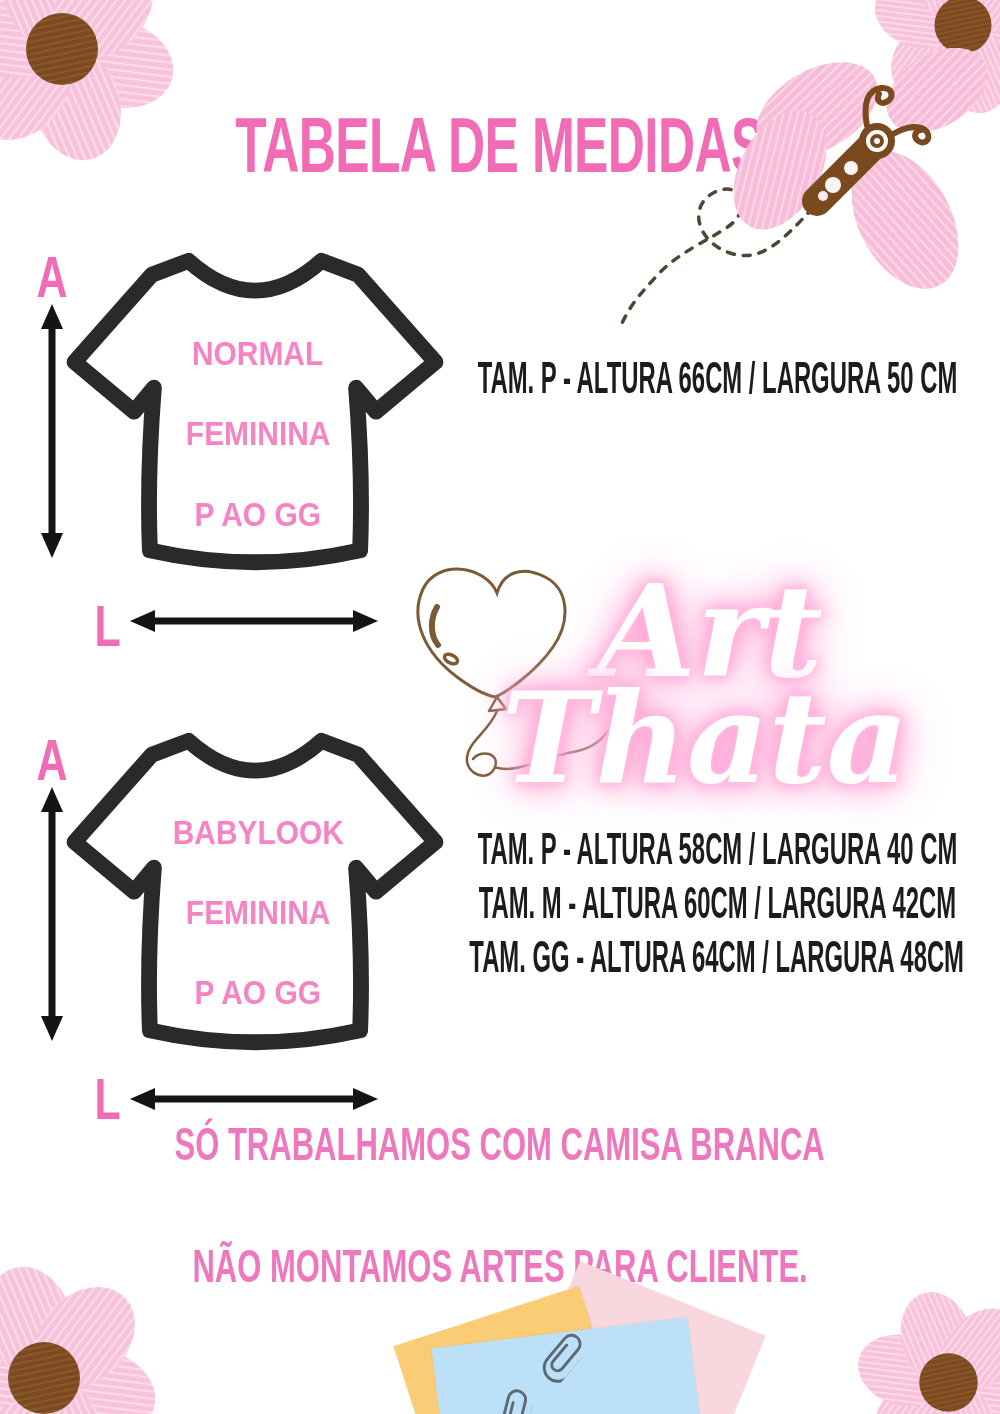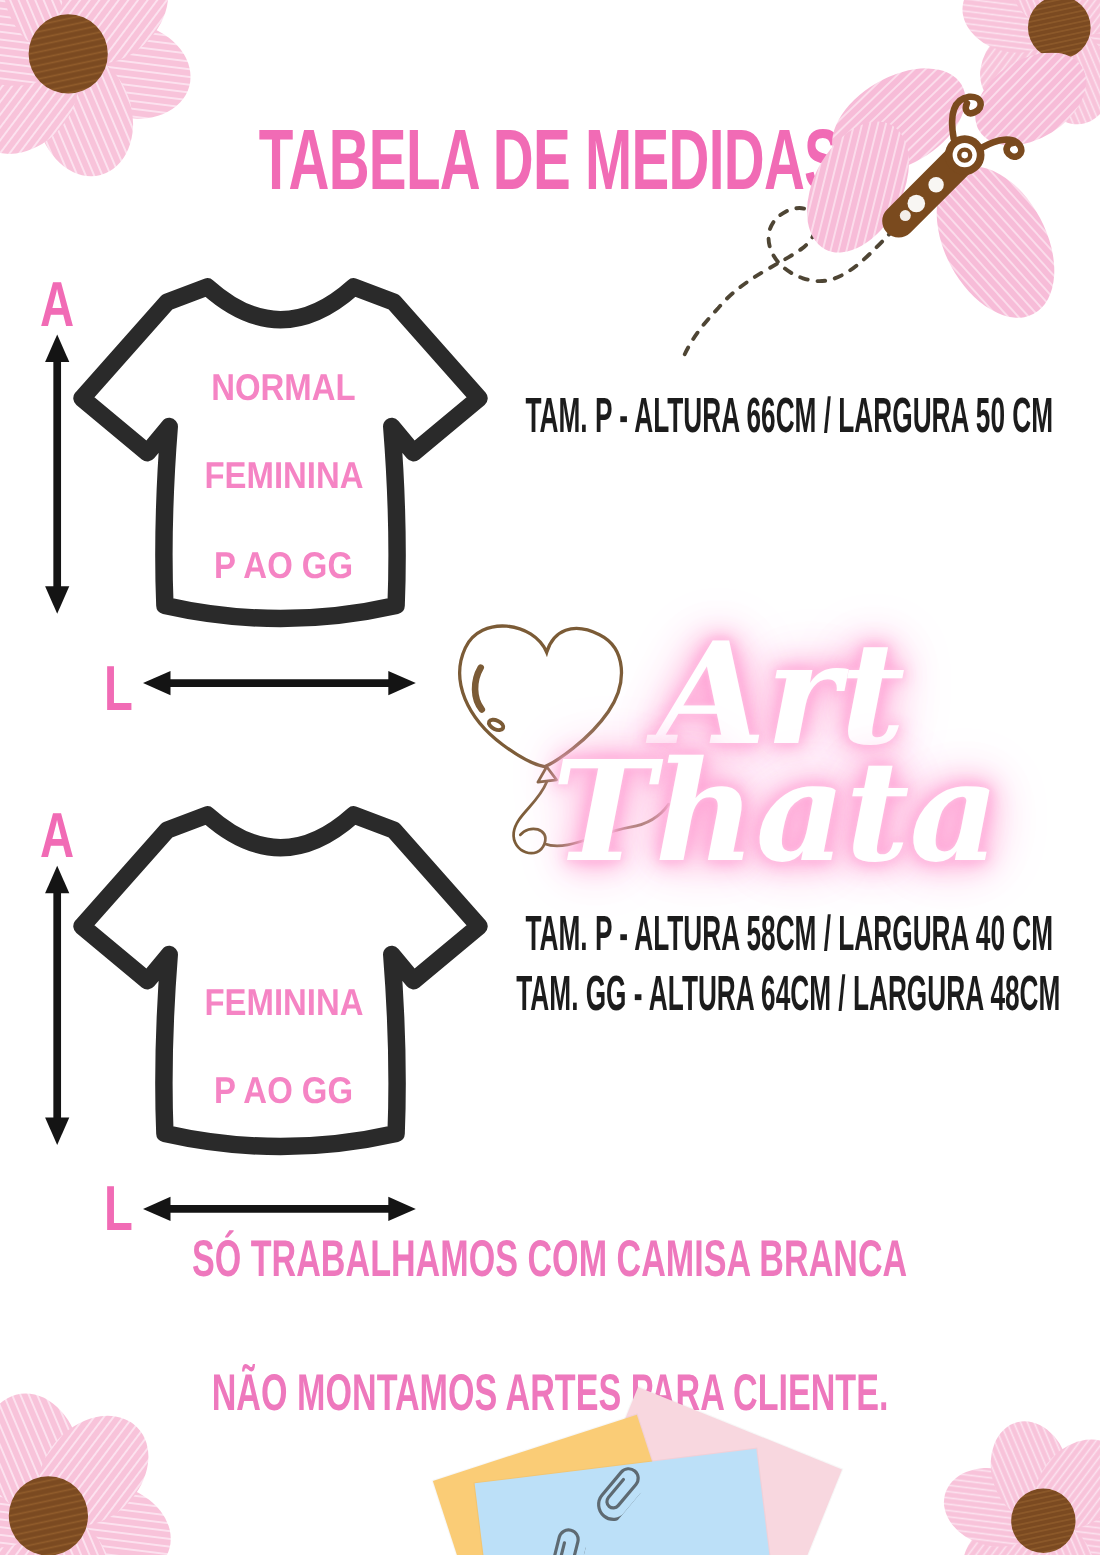--- a/index.html
+++ b/index.html
@@ -172,38 +172,43 @@
   <svg class="abs" style="left:37px;top:785px" width="30" height="258" viewBox="0 0 30 258">
     <line x1="15" y1="22" x2="15" y2="236" stroke="#141414" stroke-width="7"></line>
     <polygon points="15,2 4,27 26,27" fill="#141414"></polygon>
     <polygon points="15,256 4,231 26,231" fill="#141414"></polygon>
   </svg>
   <svg class="abs" style="left:60px;top:723px" width="390" height="352" viewBox="0 0 390 355">
     <path d="M 128 18 Q 195 78 262 18 L 299 32 L 377 120 L 317 170 L 297 146
              Q 304 235 301 310 Q 195 334 89 310 Q 86 235 93 146
              L 73 170 L 13 120 L 91 32 Z" fill="#ffffff" stroke="#2A2A2A" stroke-width="16" stroke-linejoin="round" stroke-linecap="round"></path>
   </svg>
+  <div class="abs shirt-text" style="left:118px;top:813px">
+    <span class="cond">BABYLOOK</span></div>
   <div class="abs shirt-text" style="left:118px;top:893px">
     <span class="cond">FEMININA</span></div>
   <div class="abs shirt-text" style="left:118px;top:973px">
     <span class="cond">P AO GG</span></div>
   <div class="abs axis-label" style="left:78px;top:1065px">
     <span class="cond">L</span>
   </div>
   <svg class="abs" style="left:128px;top:1084px" width="252" height="30" viewBox="0 0 252 30">
     <line x1="24" y1="15" x2="228" y2="15" stroke="#141414" stroke-width="7"></line>
     <polygon points="2,15 27,4 27,26" fill="#141414"></polygon>
     <polygon points="250,15 225,4 225,26" fill="#141414"></polygon>
   </svg>
 
   <div class="abs size-list" style="top:822px">
     <div class="size-row">
       <span class="cond">TAM. P - ALTURA 58CM / LARGURA 40 CM</span>
       </div>
     <div class="size-row">
+      <span class="cond">TAM. M - ALTURA 60CM / LARGURA 42CM</span>
+      </div>
+    <div class="size-row">
       <span class="cond">TAM. GG - ALTURA 64CM / LARGURA 48CM</span>
       </div>
   </div>
 
   <div class="abs footer-line" style="top:1116px">
     <span class="cond">SÓ TRABALHAMOS COM CAMISA BRANCA</span>
     </div>
   <div class="abs footer-line" style="top:1238px">
     <span class="cond">NÃO MONTAMOS ARTES PARA CLIENTE.</span>
     </div>

